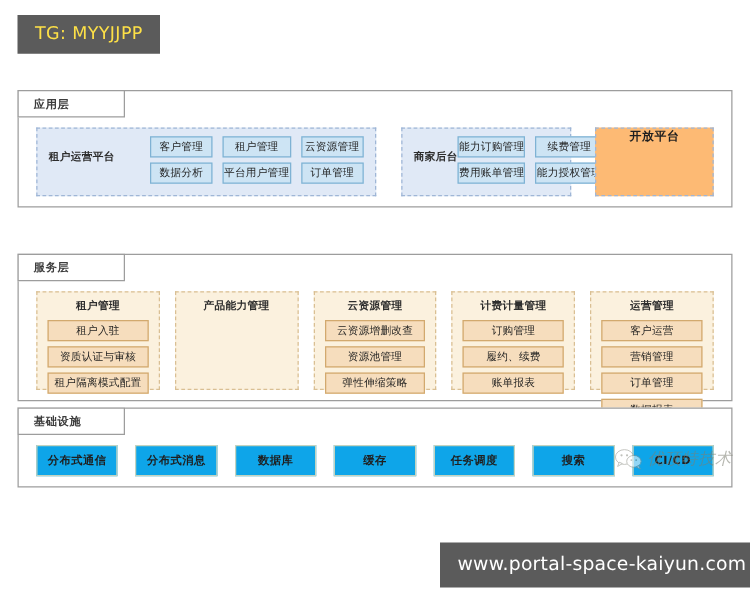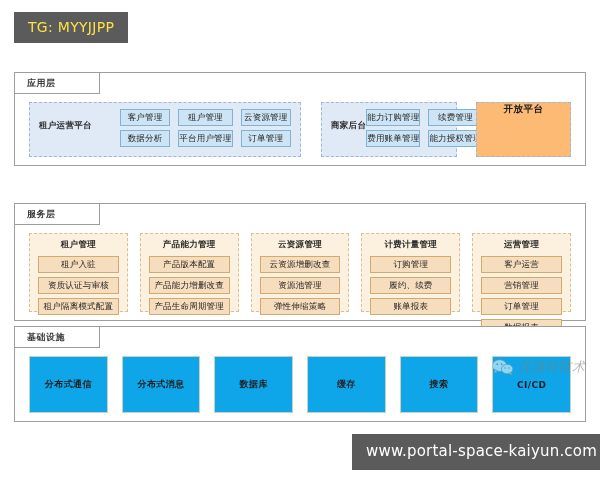--- a/index.html
+++ b/index.html
@@ -57,21 +57,21 @@
   .layer {
     position: absolute;
     left: 14px;
     width: 572px;
     border: 1px solid #9d9d9d;
     background: #ffffff;
     box-sizing: border-box;
   }
   .layer-app   { top: 10px;  height: 94px; }
   .layer-svc   { top: 141px; height: 118px; }
-  .layer-infra { top: 264px; height: 96px; }
+  .layer-infra { top: 264px; height: 64px; }
 
   .layer-tab {
     position: absolute;
     left: -1px;
     top: -1px;
     height: 22px;
     min-width: 86px;
     border: 1px solid #9d9d9d;
     background: #ffffff;
     box-sizing: border-box;
@@ -306,25 +306,20 @@
           <div class="group-title-tan">租户管理</div>
           <div class="svc-tiles">
             <div class="tile-tan">租户入驻</div>
             <div class="tile-tan">资质认证与审核</div>
             <div class="tile-tan">租户隔离模式配置</div>
           </div>
         </div>
 
         <div class="svc-group">
           <div class="group-title-tan">产品能力管理</div>
-          <div class="svc-tiles">
-            <div class="tile-tan">产品版本配置</div>
-            <div class="tile-tan">产品能力增删改查</div>
-            <div class="tile-tan">产品生命周期管理</div>
-          </div>
         </div>
 
         <div class="svc-group">
           <div class="group-title-tan">云资源管理</div>
           <div class="svc-tiles">
             <div class="tile-tan">云资源增删改查</div>
             <div class="tile-tan">资源池管理</div>
             <div class="tile-tan">弹性伸缩策略</div>
           </div>
         </div>
@@ -355,20 +350,21 @@
   <section class="layer layer-infra">
     <div class="layer-tab">
       <span>基础设施</span>
     </div>
     <div class="layer-body">
       <div class="infra-row">
         <div class="tile-green">分布式通信</div>
         <div class="tile-green">分布式消息</div>
         <div class="tile-green">数据库</div>
         <div class="tile-green">缓存</div>
+        <div class="tile-green">任务调度</div>
         <div class="tile-green">搜索</div>
         <div class="tile-green">CI/CD</div>
       </div>
     </div>
   </section>
 
 </div>
 
 <div id="watermark">
   <span>

